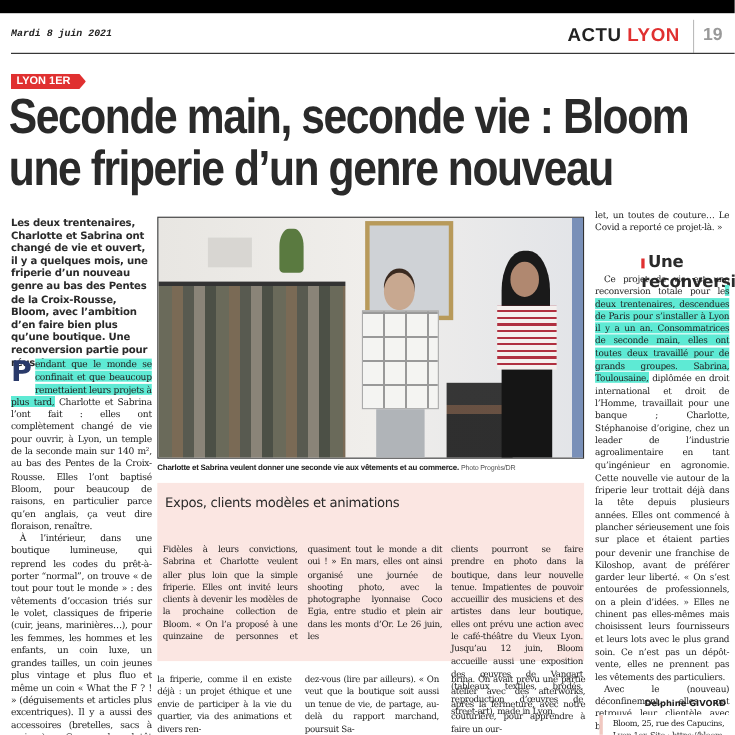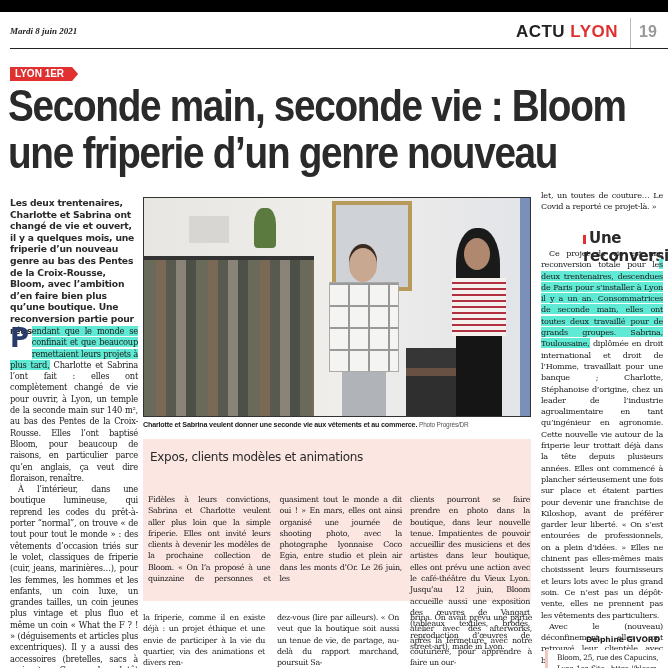--- a/index.html
+++ b/index.html
@@ -1,19 +1,19 @@
 <!DOCTYPE html>
 <html><head>
 <meta charset="utf-8">
 <style>
   * { box-sizing: border-box; margin: 0; padding: 0; }
   html, body { width: 668px; height: 668px; overflow: hidden; background: #fff; }
   body { position: relative; font-family: "DejaVu Serif", serif; color: #222; }
   .topbar { position: absolute; left: 0; top: 0; width: 668px; height: 12px; background: #000; }
-  .date { position: absolute; left: 10px; top: 26px; font-family: Liberation Serif, serif; font-style: italic; font-weight: bold; font-size: 9px; color: #222; }
+  .date { position: absolute; left: 10px; top: 26px; font-family: Liberation Mono, monospace; font-style: italic; font-weight: bold; font-size: 9px; color: #222; }
   .masthead { position: absolute; right: 50px; top: 22px; font-family: "Liberation Sans", sans-serif; font-weight: 900; font-size: 17px; letter-spacing: 0.5px; }
   .masthead .a { color: #222; } .masthead .b { color: #e03030; margin-top: 28px; }
   .pgsep { position: absolute; left: 630px; top: 18px; width: 1px; height: 30px; background: #bbb; }
   .pgnum { position: absolute; left: 639px; top: 23px; font-family: "Liberation Sans", sans-serif; font-weight: bold; font-size: 16px; color: #999; }
   .rule { position: absolute; left: 10px; top: 48px; width: 658px; height: 1px; background: #222; }
   .kicker { position: absolute; left: 10px; top: 67px; height: 14px; padding: 0 14px 0 5px; background: #e03030; color: #fff; font-family: "Liberation Sans", sans-serif; font-weight: bold; font-size: 10px; line-height: 14px; clip-path: polygon(0 0, calc(100% - 6px) 0, 100% 50%, calc(100% - 6px) 100%, 0 100%); }
   .headline { position: absolute; left: 8px; top: 82px; width: 660px; font-family: "Liberation Sans", sans-serif; font-weight: bold; font-size: 45px; line-height: 47px; color: #2a2a2a; letter-spacing: -1.5px; transform: scaleX(0.86); transform-origin: left top; white-space: nowrap; }
   .lede { position: absolute; left: 10px; top: 197px; width: 128px; font-family: "DejaVu Sans", sans-serif; font-weight: bold; font-size: 9.2px; line-height: 11.6px; color: #2a2a2a; letter-spacing: -0.2px; }
   .col { position: absolute; font-size: 8.3px; line-height: 11.3px; text-align: justify; color: #222; letter-spacing: -0.25px; }
   .col p { text-indent: 8px; }

